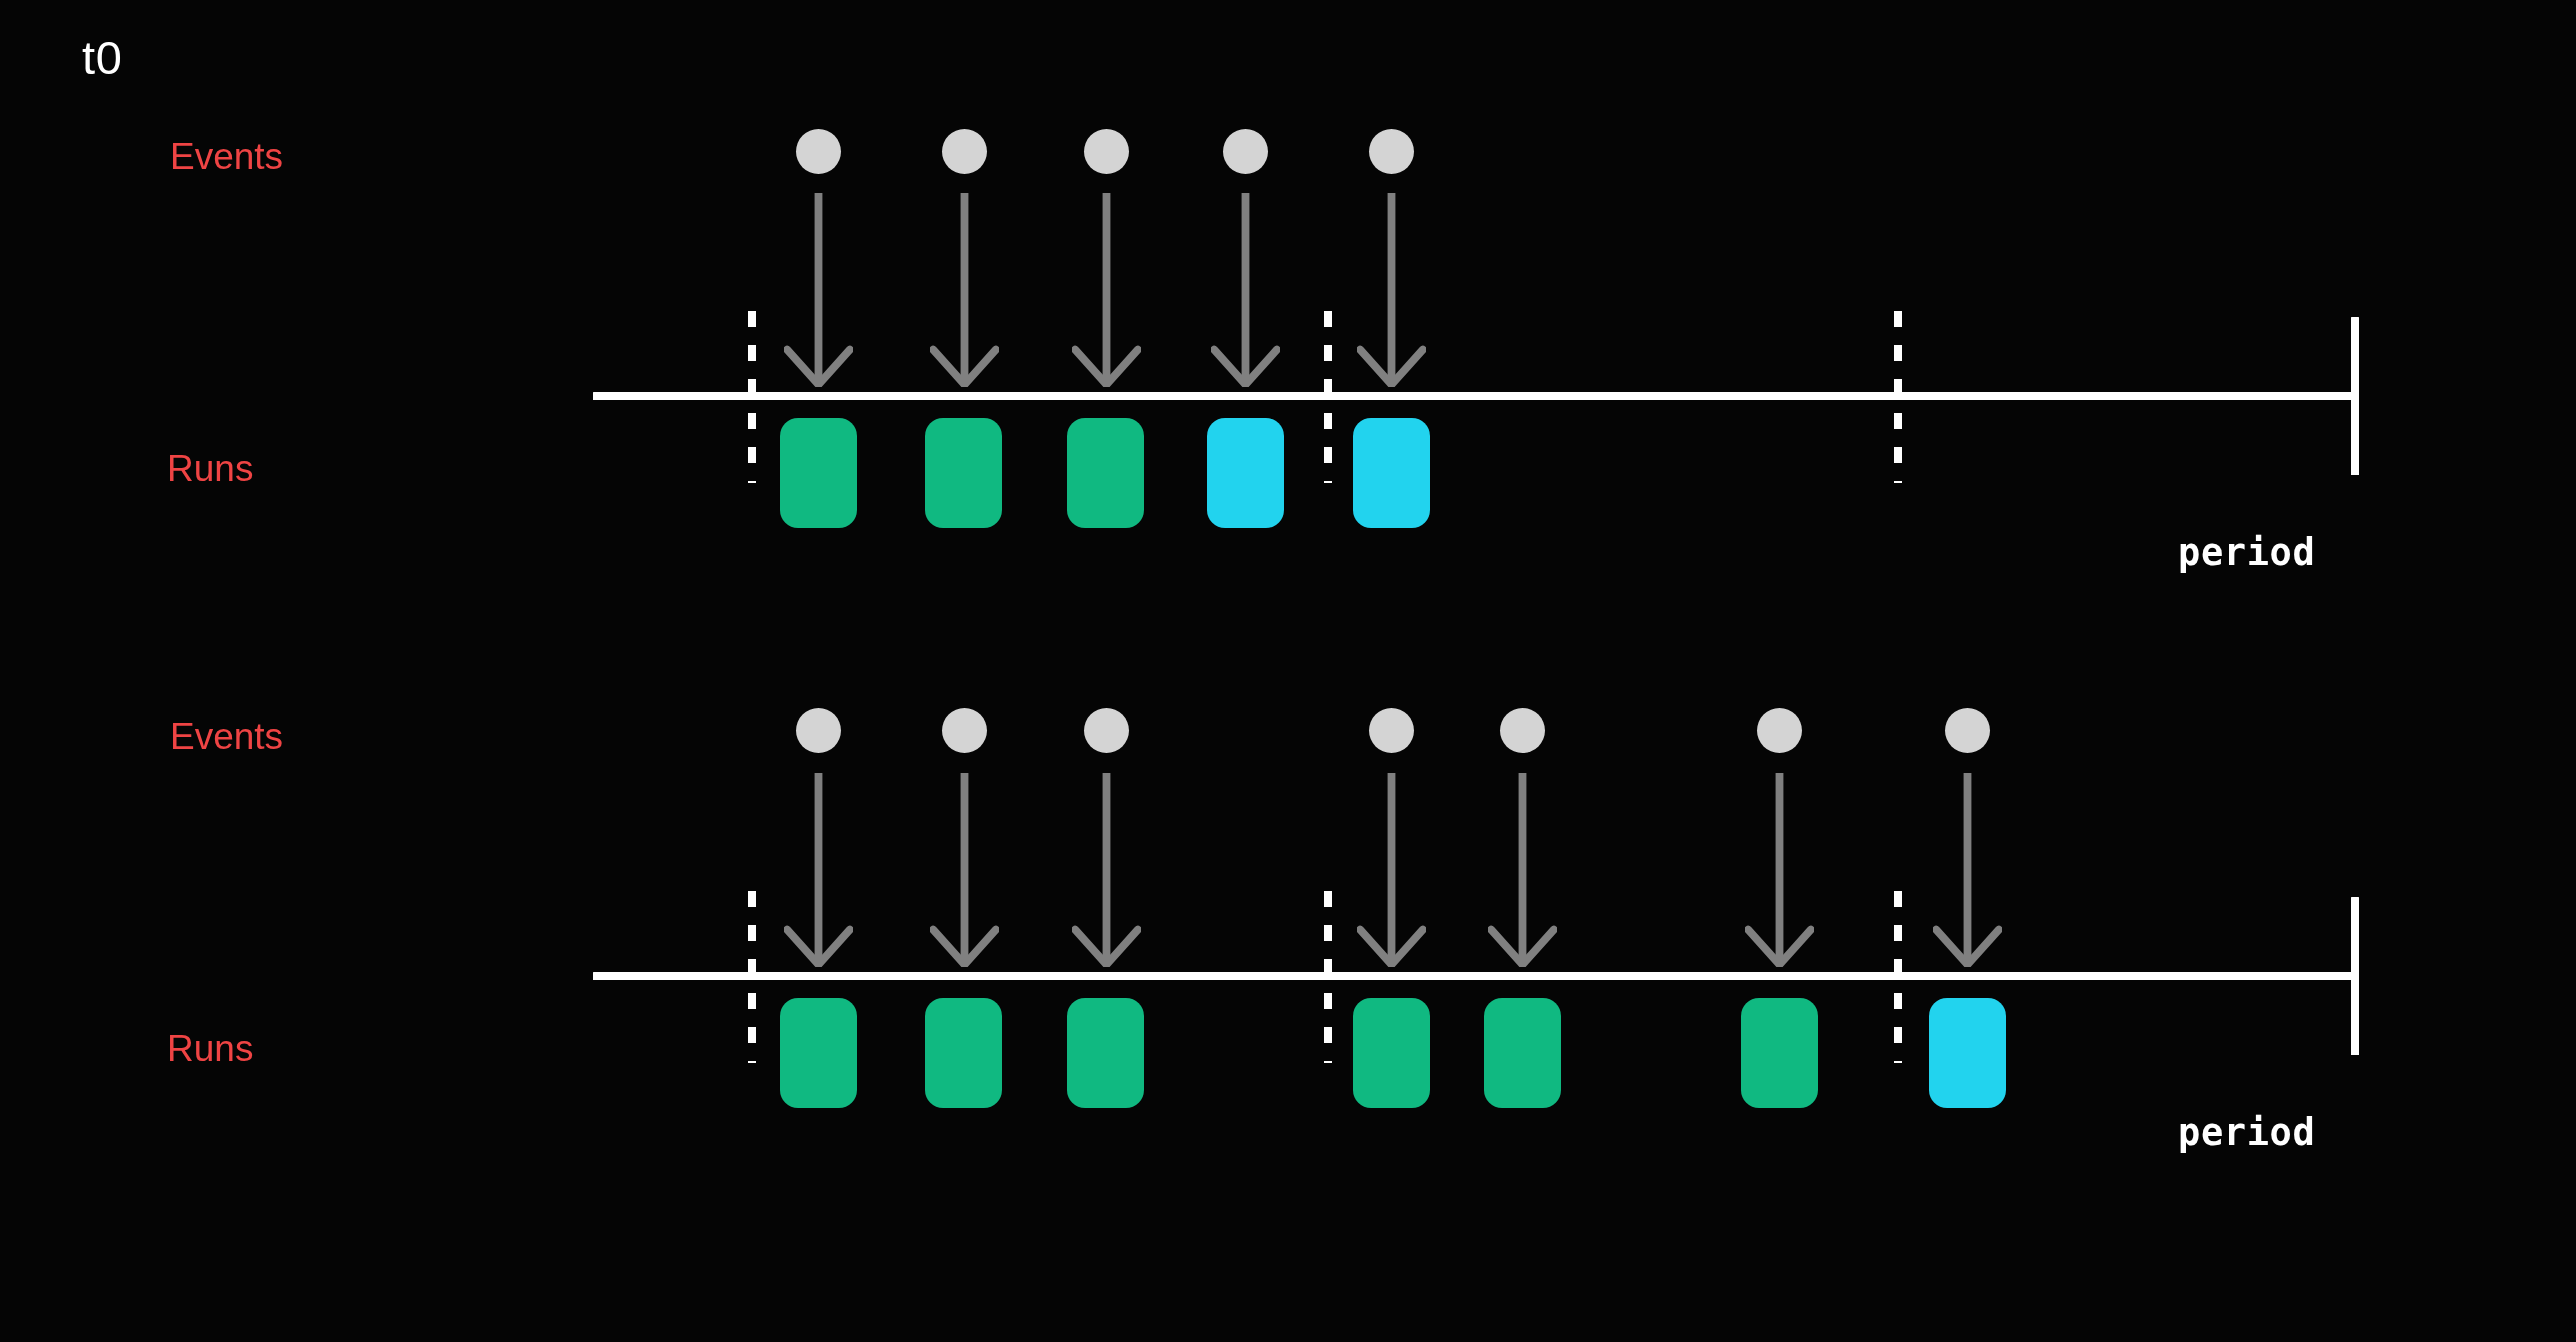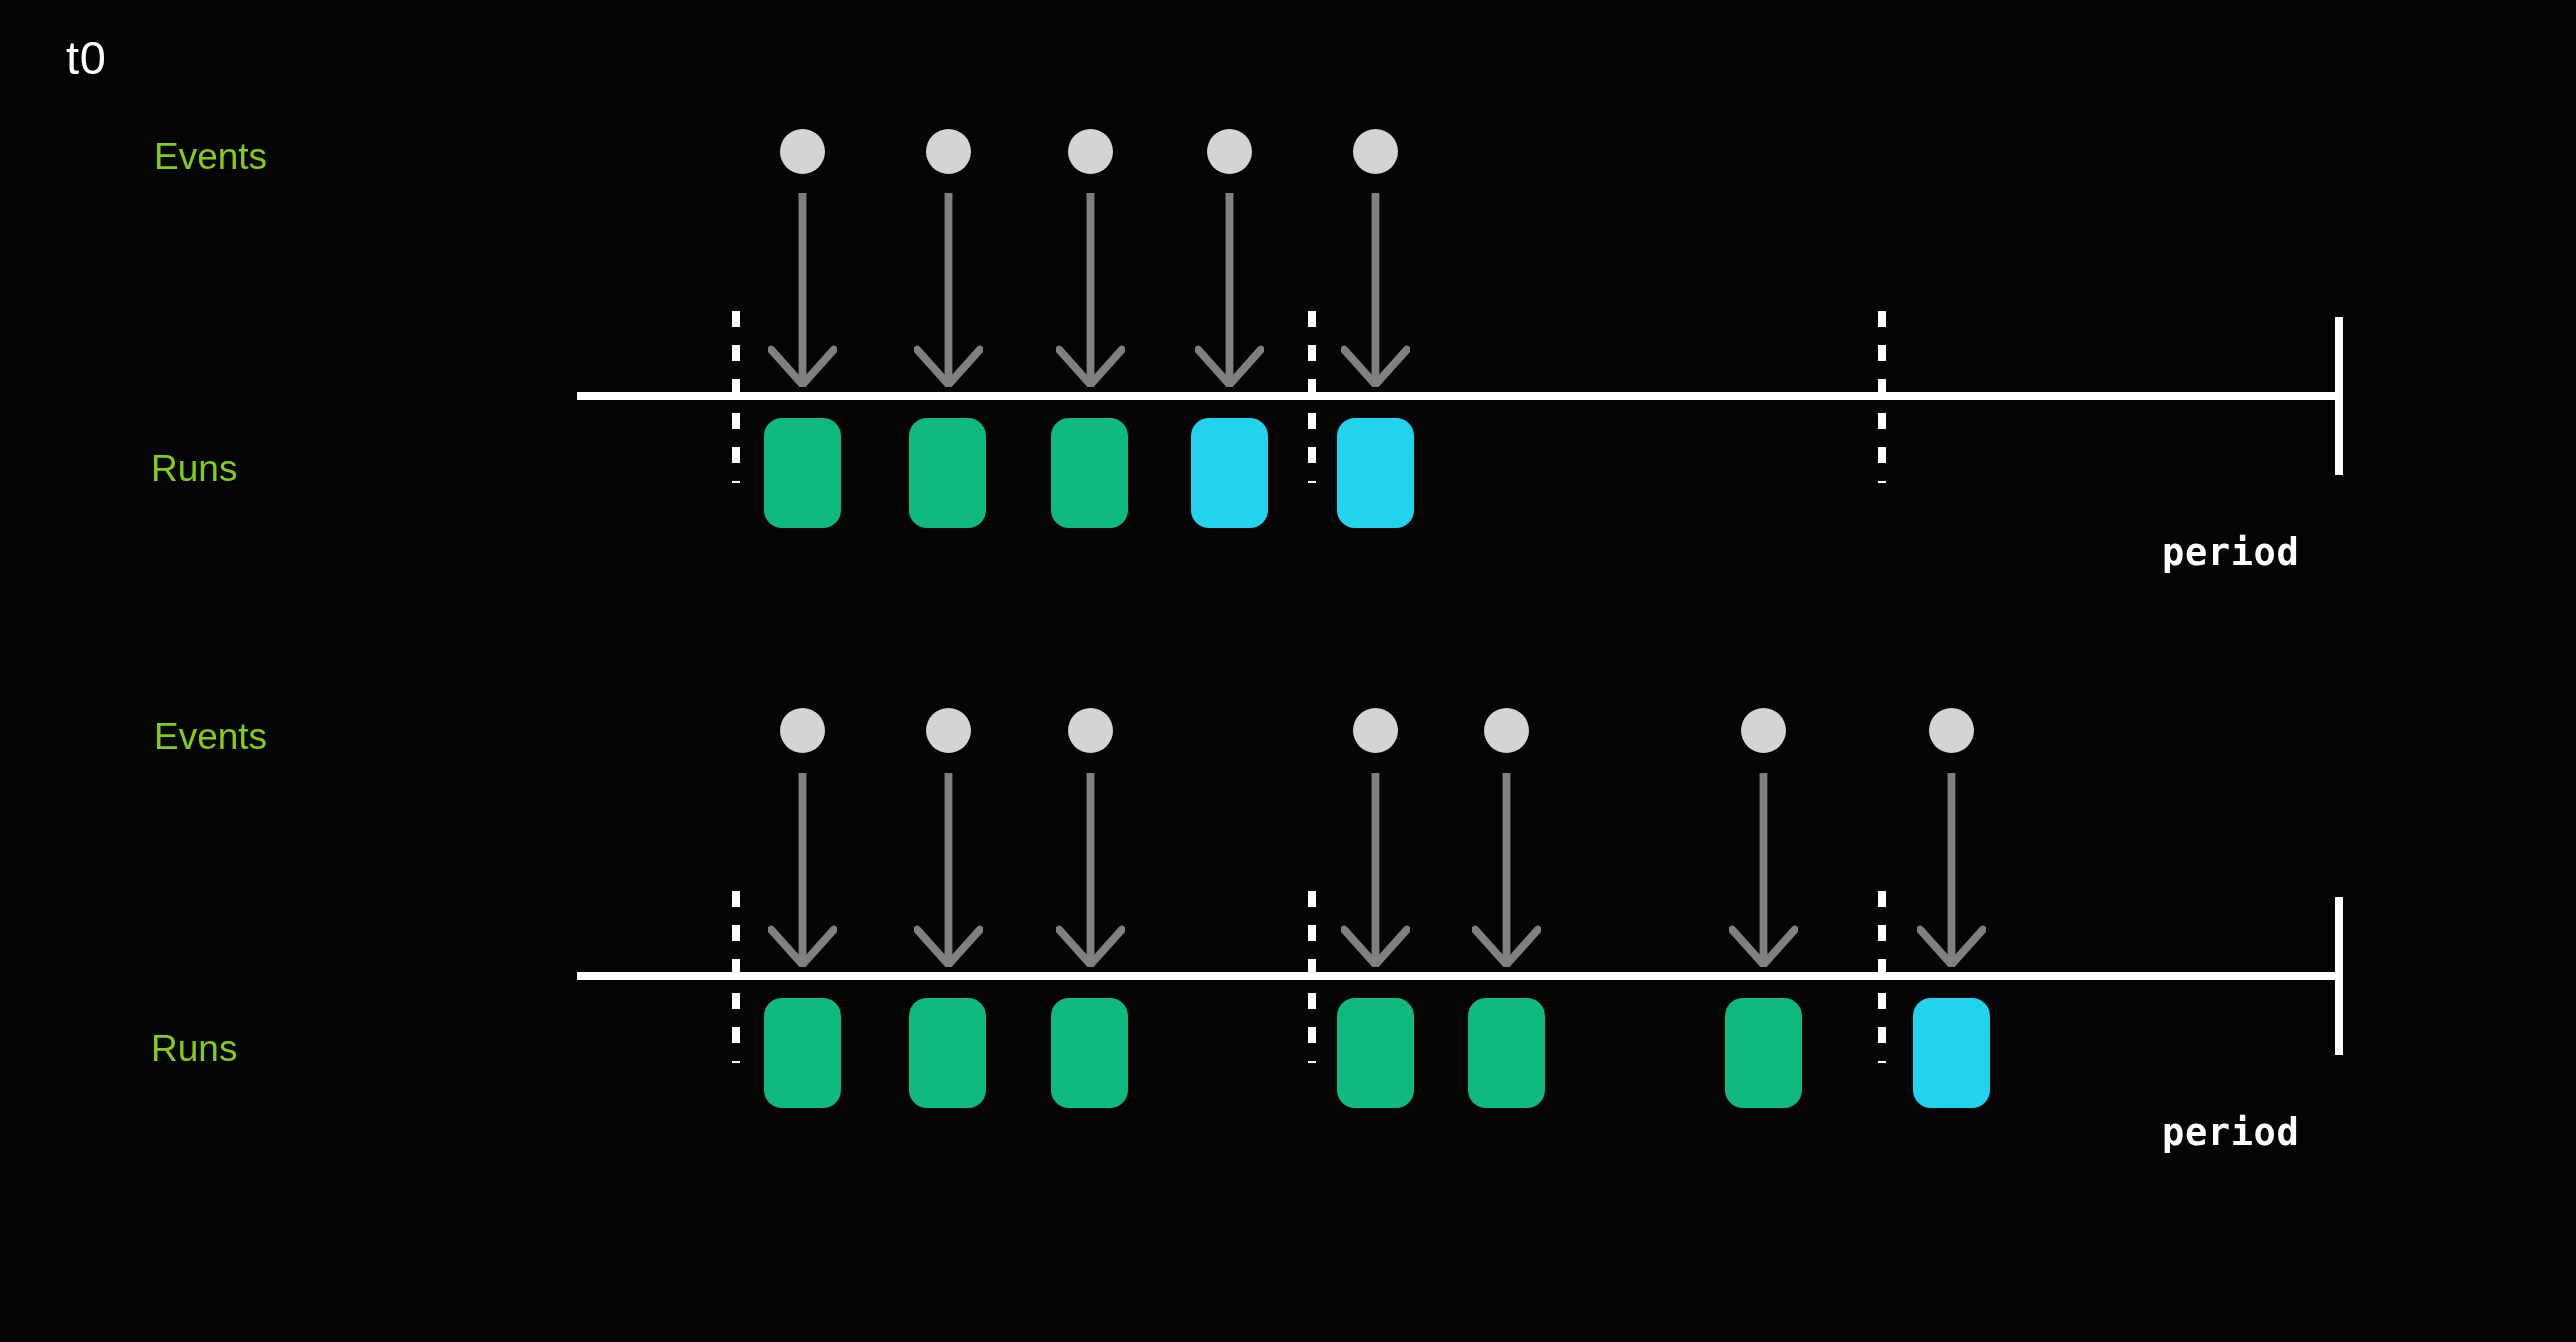--- a/index.html
+++ b/index.html
@@ -1,20 +1,20 @@
 <!DOCTYPE html>
 <html style="font-size:9.7px"><head>
 <meta charset="utf-8">
 <style>
   html,body{margin:0;padding:0;background:#000;}
   body{width:2576px;height:1343px;position:relative;overflow:hidden;
        font-family:"Liberation Sans",sans-serif;background:#050505;}
-  .stage{position:absolute;inset:0;}
+  .stage{position:absolute;inset:0;margin-left:16px;}
   .section-title{position:absolute;color:#ffffff;font-size:47px;letter-spacing:0.6px;white-space:nowrap;}
-  .row-label{position:absolute;color:#84cc16;font-size:37px;white-space:nowrap;}
+  .row-label{position:absolute;color:#ef4444;font-size:37px;white-space:nowrap;}
   .axis{position:absolute;background:#ffffff;height:7.8px;border-radius:0.6px;}
   .axis-end{position:absolute;background:#ffffff;width:7.8px;border-radius:0.6px;}
   .period-label{position:absolute;color:#ffffff;font-size:37px;font-weight:bold;
                 font-family:"DejaVu Sans Mono",monospace;letter-spacing:0.6px;white-space:nowrap;}
   .bucket-sep{position:absolute;width:7.8px;
               background:repeating-linear-gradient(to bottom,#ffffff 0 15.7px,transparent 15.7px 34px);}
   .event-dot{position:absolute;background:#d4d4d4;border-radius:50%;}
   .arrow{position:absolute;}
   .run-box{position:absolute;border-radius:18px;}
 </style>

